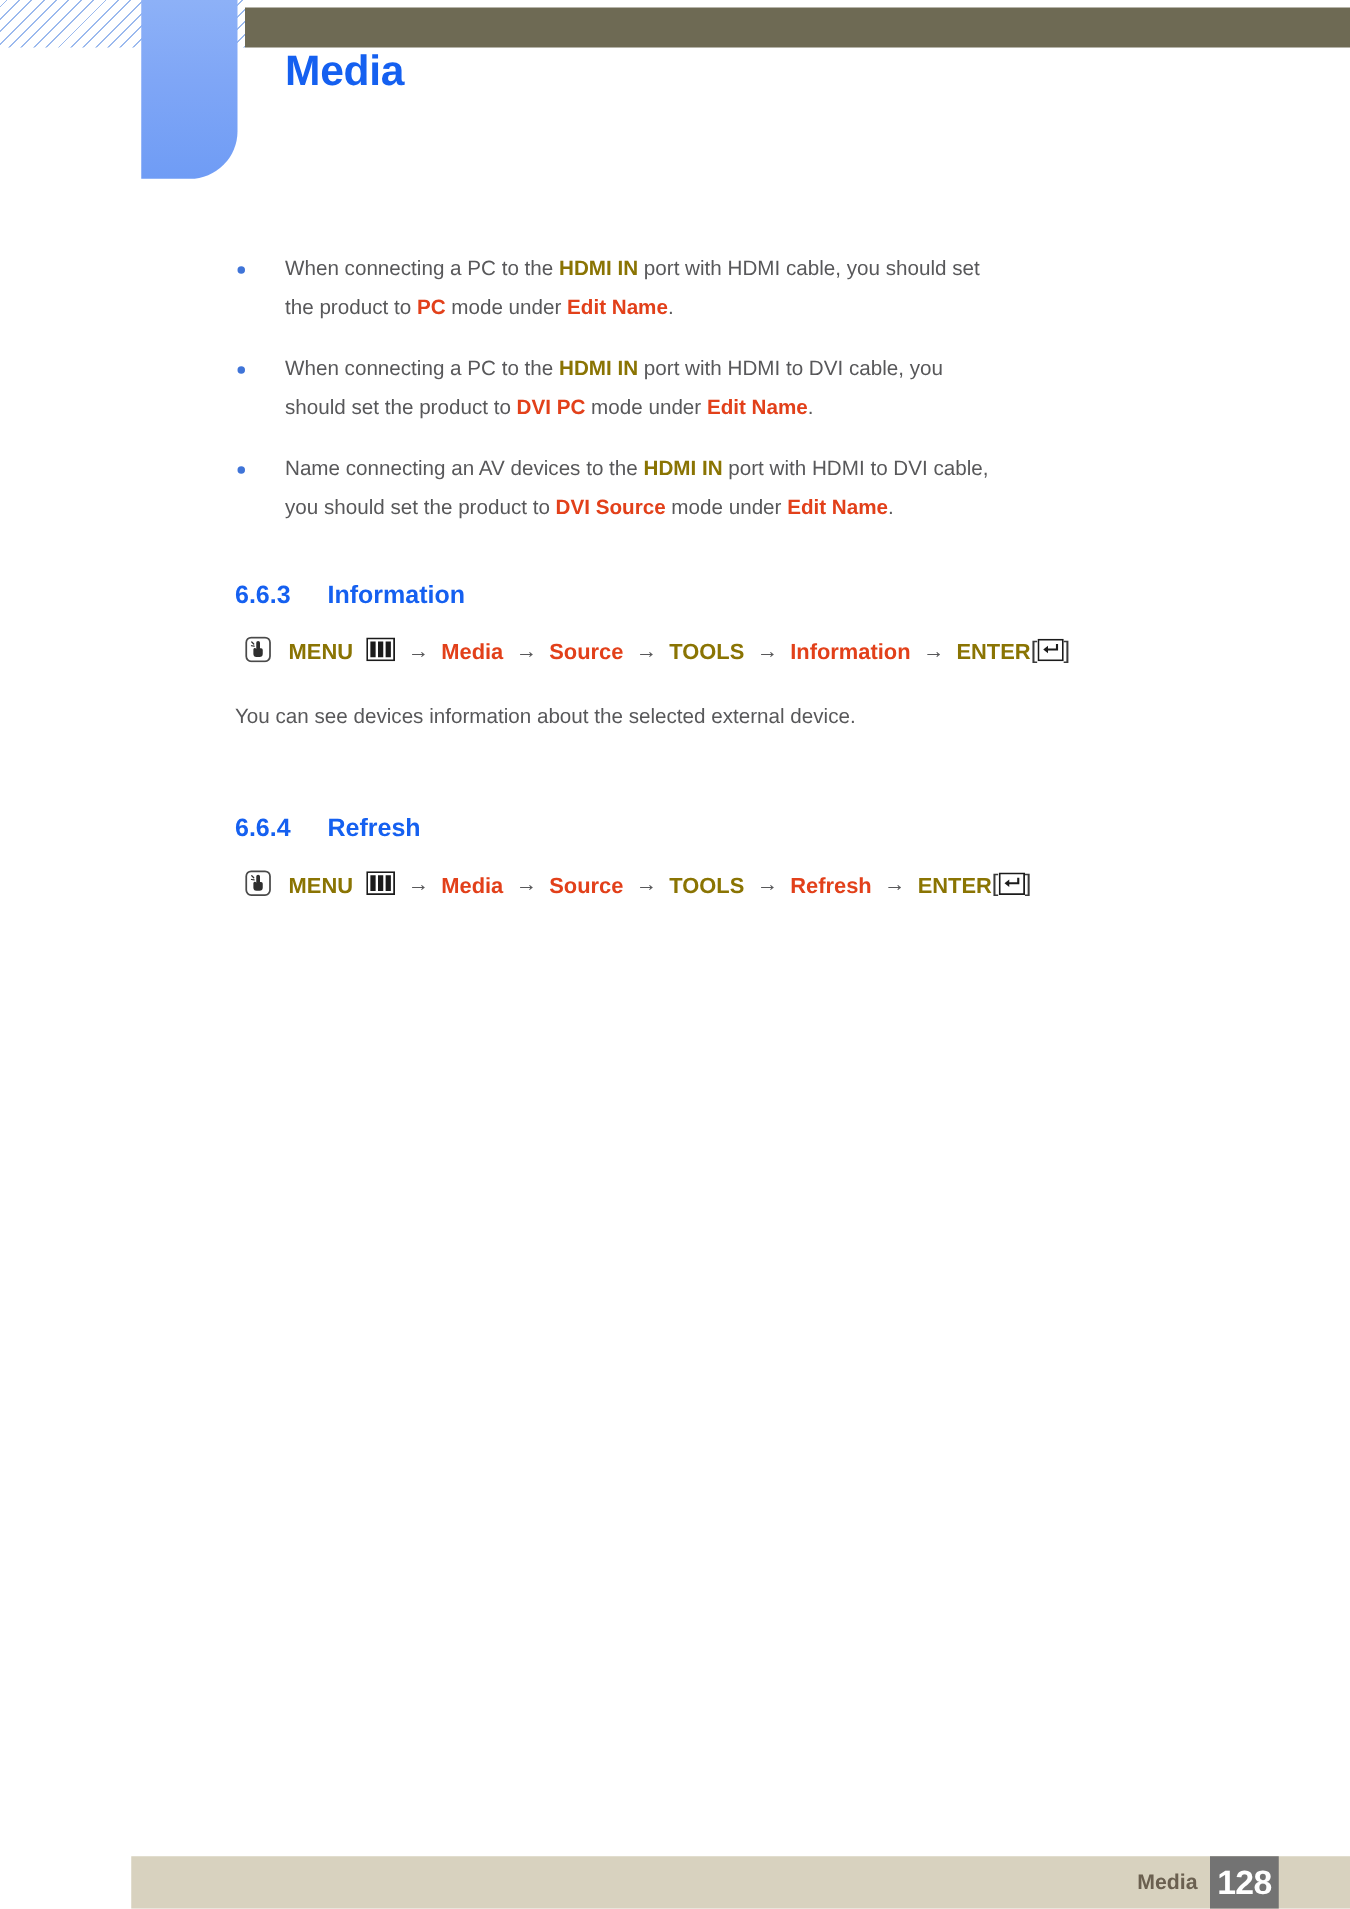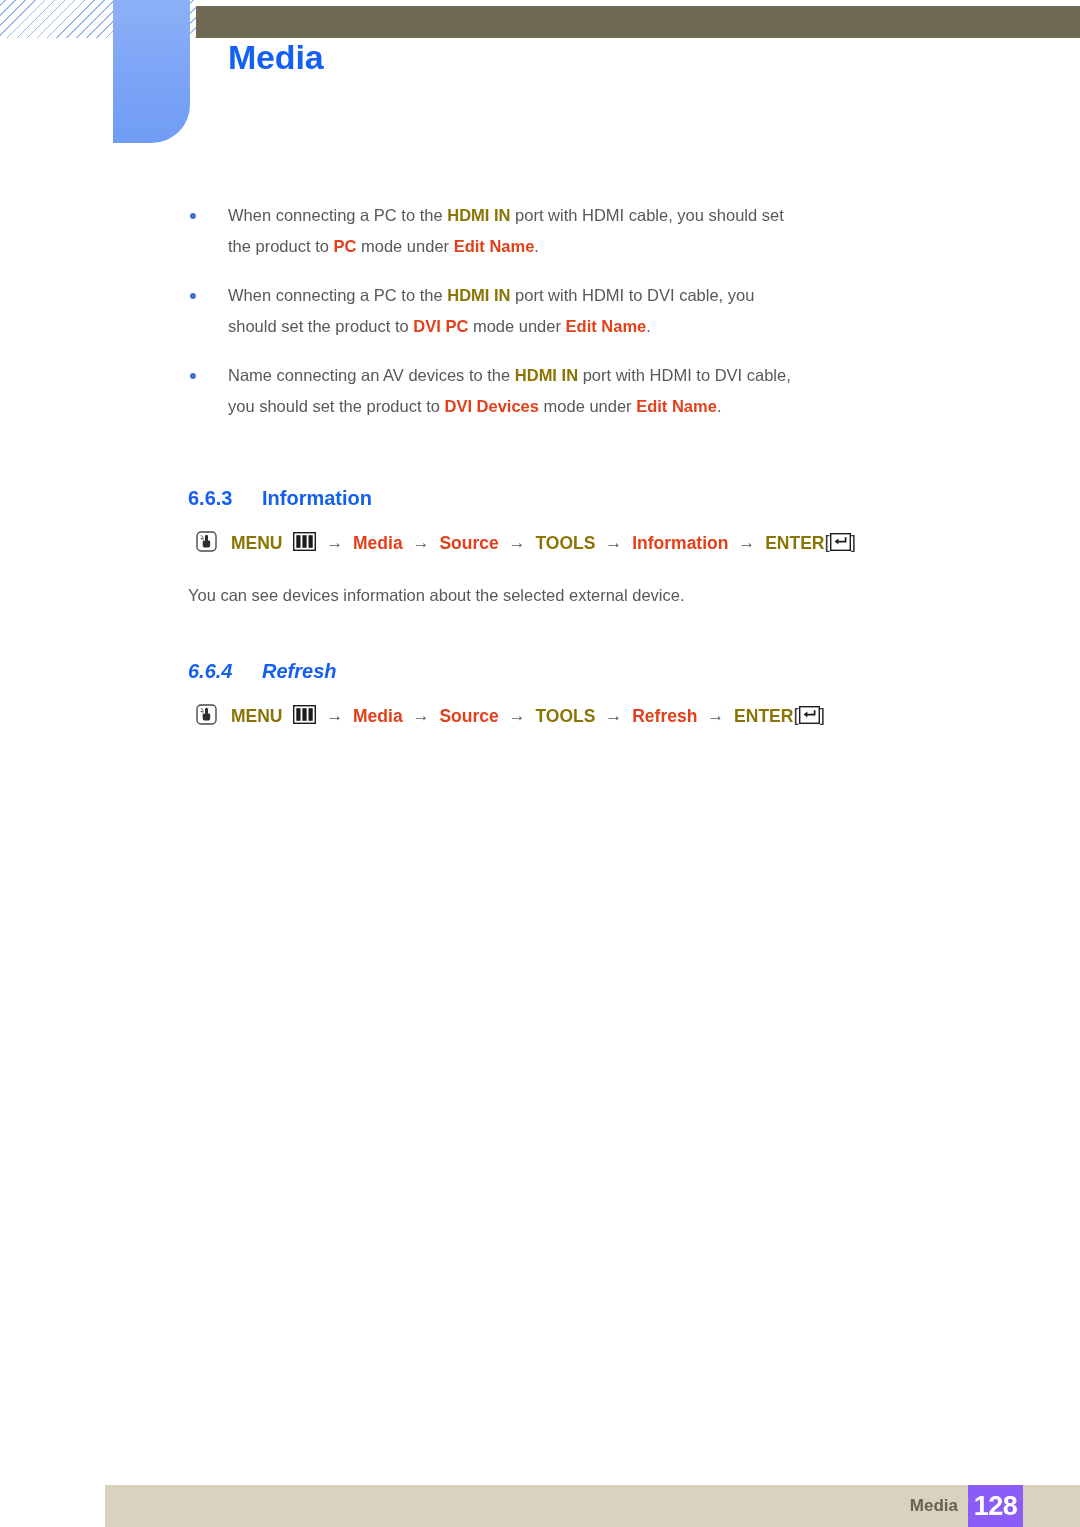--- a/index.html
+++ b/index.html
@@ -85,22 +85,22 @@
   .section-heading {
     margin: 0;
     padding-left: 188px;
     color: #1560f0;
     font-size: 20px;
     font-weight: bold;
     line-height: 1;
   }
   .section-heading .num { display: inline-block; min-width: 74px; }
 
-  .h-info { margin-top: 66px; }
-  .h-refresh { margin-top: 50px; font-style: italic; }
+  .h-info { margin-top: 44px; }
+  .h-refresh { margin-top: 64px; }
 
   
   .menu-path {
     padding-left: 196px;
     margin-top: 19px;
     font-size: 17.5px;
     font-weight: bold;
     line-height: 30px;
     white-space: nowrap;
     color: #58585a;
@@ -154,21 +154,21 @@
     position: absolute;
     right: 122px; bottom: 11px;
     font-size: 17px;
     font-weight: bold;
     color: #6b6050;
   }
   .footer-page {
     position: absolute;
     right: 57px; bottom: 0;
     width: 55px; height: 42px;
-    background: #8b5cf6;
+    background: #737373;
     color: #ffffff;
     font-size: 27px;
     font-weight: bold;
     display: flex;
     align-items: center;
     justify-content: center;
     letter-spacing: -0.5px;
   }
 </style>
 </head>
@@ -185,21 +185,21 @@
     <li class="bullet">
       <span class="dot"></span>
       <span class="rich"><span>When connecting a PC to the </span><span class="c-olive">HDMI IN</span><span> port with HDMI cable, you should set the product to </span><span class="c-orange">PC</span><span> mode under </span><span class="c-orange">Edit Name</span><span>.</span></span>
     </li>
     <li class="bullet">
       <span class="dot"></span>
       <span class="rich"><span>When connecting a PC to the </span><span class="c-olive">HDMI IN</span><span> port with HDMI to DVI cable, you should set the product to </span><span class="c-orange">DVI PC</span><span> mode under </span><span class="c-orange">Edit Name</span><span>.</span></span>
     </li>
     <li class="bullet">
       <span class="dot"></span>
-      <span class="rich"><span>Name connecting an AV devices to the </span><span class="c-olive">HDMI IN</span><span> port with HDMI to DVI cable, you should set the product to </span><span class="c-orange">DVI Devices</span><span> mode under </span><span class="c-orange">Edit Name</span><span>.</span></span>
+      <span class="rich"><span>Name connecting an AV devices to the </span><span class="c-olive">HDMI IN</span><span> port with HDMI to DVI cable, you should set the product to </span><span class="c-orange">DVI Source</span><span> mode under </span><span class="c-orange">Edit Name</span><span>.</span></span>
     </li>
   </ul>
 
   <h2 class="section-heading h-info">
     <span class="num">6.6.3</span><span>Information</span>
   </h2>
 
   <div class="menu-path">
     <span class="icon-press">
       <svg viewBox="0 0 21 21" width="21" height="21">

